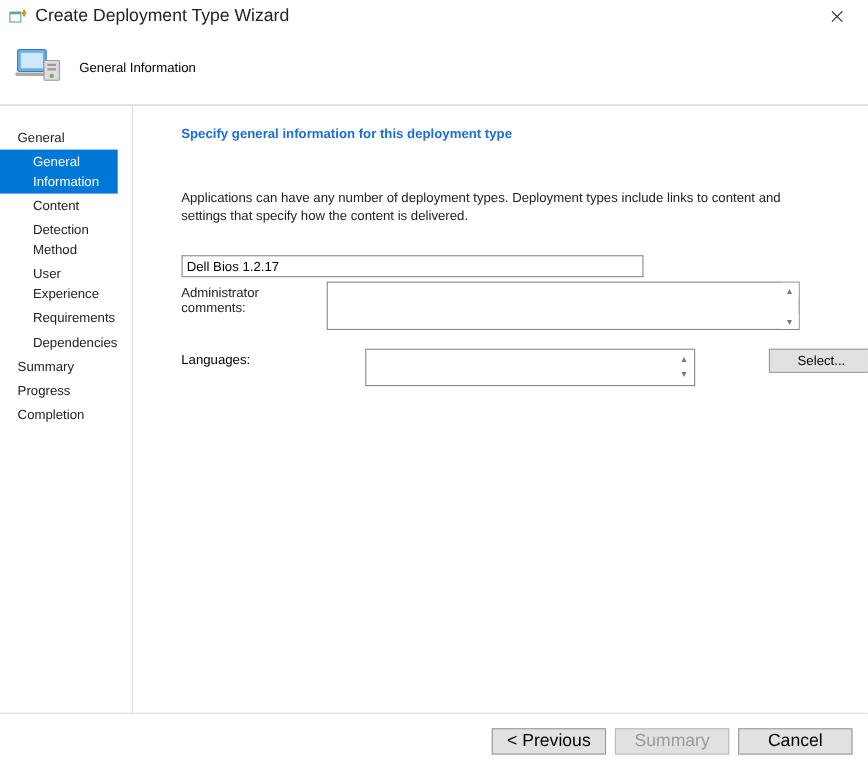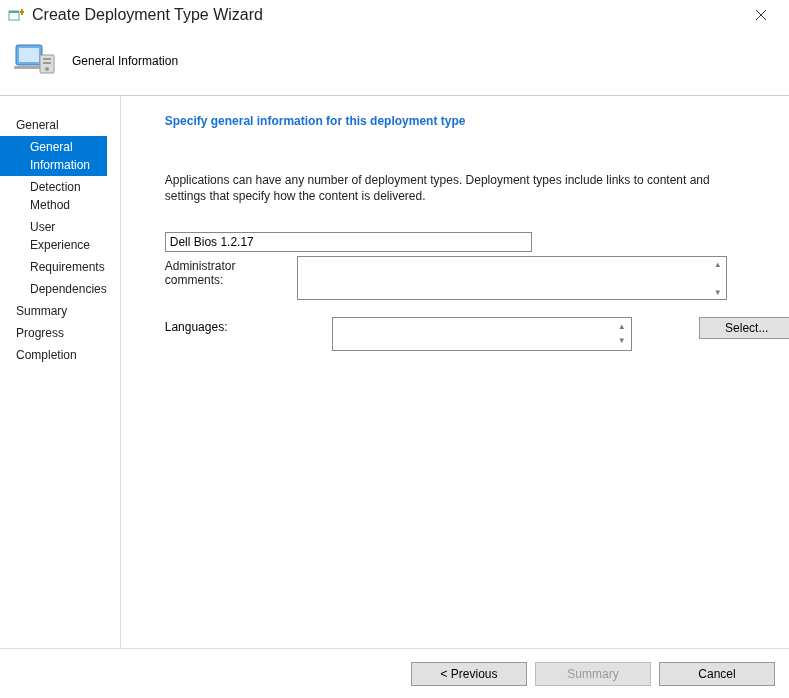--- a/index.html
+++ b/index.html
@@ -21,35 +21,35 @@
     .sidebar .selected { background: #0078d7; color: #fff; }
 
     .content { flex: 1; padding: 18px 28px 10px 44px; }
     .content .heading { color: #1a6fd6; font-size: 12px; font-weight: 700; margin-bottom: 44px; }
     .content .instruction { font-size: 12px; color: #222; margin-bottom: 28px; line-height: 16px; max-width: 560px; }
 
     .form-row { display: flex; align-items: flex-start; margin-bottom: 4px; }
     .form-row .lbl { width: 132px; font-size: 12px; color: #222; padding-top: 3px; }
     .form-row .ctrl { flex: 1; }
 
-    .tb-input { width: 367px; height: 20px; border: 1px solid #888; padding: 2px 4px; font-size: 12px; font-family: inherit; }
+    .tb-input { width: 420px; height: 20px; border: 1px solid #888; padding: 2px 4px; font-size: 12px; font-family: inherit; }
     .ta { width: 430px; height: 44px; border: 1px solid #888; padding: 2px 4px; font-size: 12px; font-family: inherit; resize: none; position: relative; }
     .ta-wrap { position: relative; width: 430px; }
     .ta-scroll { position: absolute; right: 1px; top: 1px; width: 16px; height: 42px; display: flex; flex-direction: column; justify-content: space-between; }
     .ta-scroll .arr { width: 16px; height: 14px; display: flex; align-items: center; justify-content: center; color: #777; font-size: 9px; background: #fff; }
 
     .lang-row { display: flex; align-items: flex-start; margin-top: 14px; gap: 35px; }
     .lang-row .lbl { width: 132px; font-size: 12px; padding-top: 3px; }
     .lang-box { width: 300px; height: 34px; border: 1px solid #888; position: relative; background: #fff; }
     .lang-scroll { position: absolute; right: 1px; top: 1px; width: 16px; display: flex; flex-direction: column; }
     .lang-scroll .arr { width: 16px; height: 14px; display: flex; align-items: center; justify-content: center; color: #777; font-size: 9px; background: #fff; }
     .select-btn { width: 96px; height: 22px; margin-left: 32px; border: 1px solid #999; background: #e1e1e1; font-size: 12px; cursor: pointer; font-family: inherit; }
 
     .footer { height: 50px; border-top: 1px solid #ddd; display: flex; justify-content: flex-end; align-items: center; padding: 0 14px; gap: 8px; }
-    .footer button { width: 116px; height: 24px; border: 1px solid #999; background: #e1e1e1; font-size: 12px; font-family: inherit; cursor: pointer; }
+    .footer button { width: 104px; height: 24px; border: 1px solid #999; background: #e1e1e1; font-size: 16px; font-family: inherit; cursor: pointer; }
     .footer button.primary { border: 2px solid #0078d7; background: #e1e1e1; }
     .footer button:disabled { color: #9a9a9a; border: 1px solid #bbb; background: #e1e1e1; cursor: default; }
   </style>
 </head>
 <body>
 
 <div class="titlebar">
   <span class="tb-icon">
     <svg viewBox="0 0 16 16" width="16" height="16">
       <rect x="1" y="4" width="10" height="9" fill="#fff" stroke="#5a9" stroke-width="1"></rect>
@@ -81,20 +81,21 @@
       <circle cx="35" cy="30" r="2" fill="#7a7"></circle>
     </svg>
   </span>
   <span class="hdr-title">General Information</span>
 </div>
 
 <div class="body">
   <div class="sidebar" id="sidebar">
       <div class="item">General</div>
       <div class="item sub selected">General Information</div>
+      <div class="item sub">Content</div>
       <div class="item sub">Detection Method</div>
       <div class="item sub">User Experience</div>
       <div class="item sub">Requirements</div>
       <div class="item sub">Dependencies</div>
       <div class="item">Summary</div>
       <div class="item">Progress</div>
       <div class="item">Completion</div>
     </div>
 
   <div class="content">

